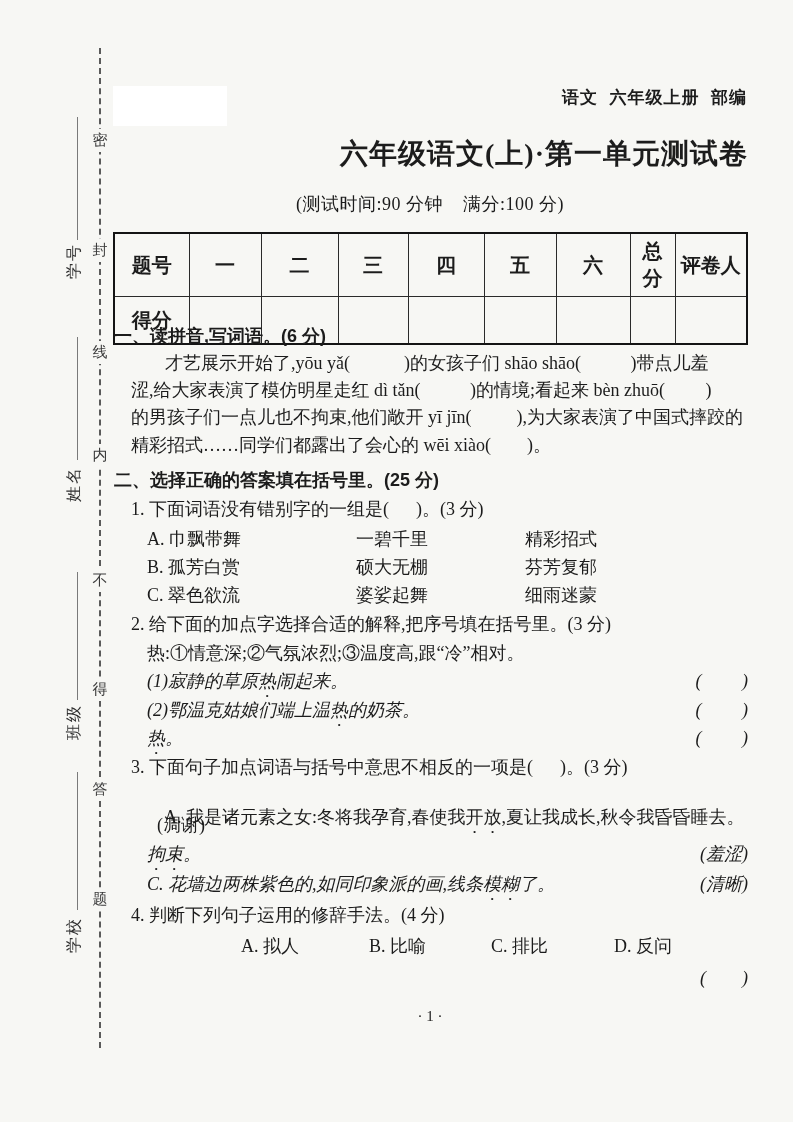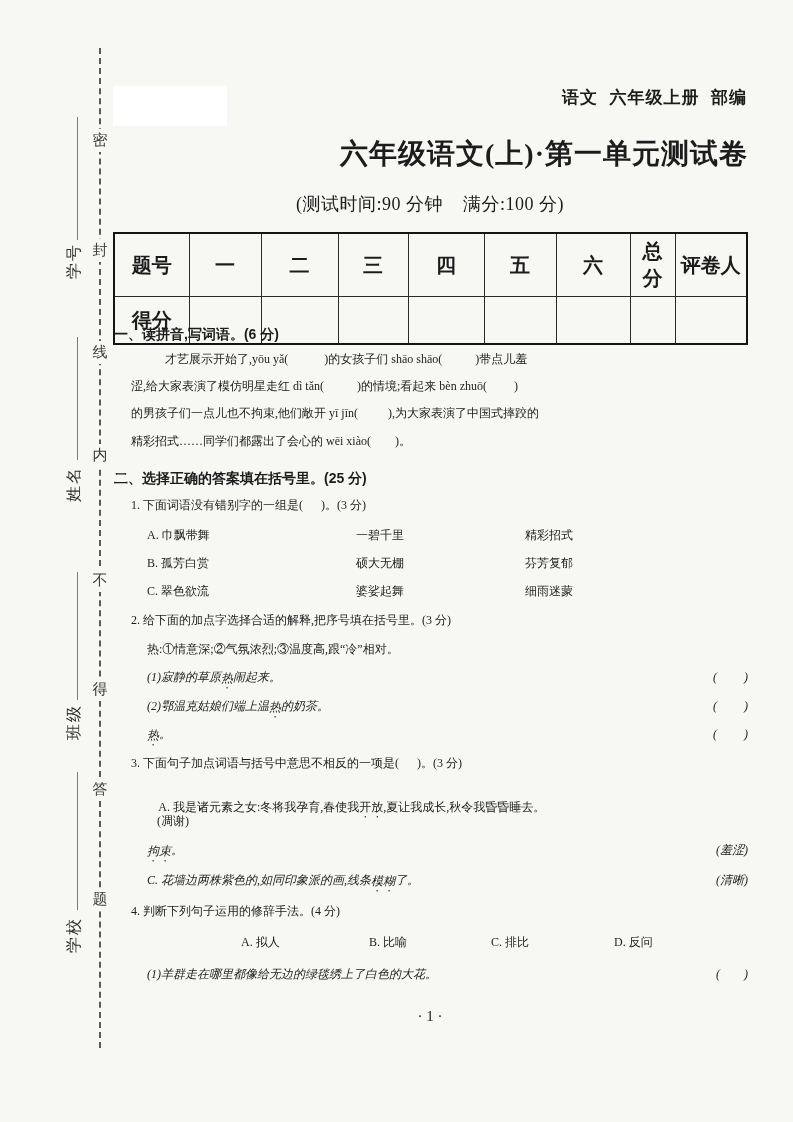--- a/index.html
+++ b/index.html
@@ -4,22 +4,22 @@
 <style>
   html,body { margin:0; padding:0; }
   body {
     width:793px; height:1122px; position:relative;
     background:#f7f7f4;
     font-family:"Liberation Serif","DejaVu Serif",serif;
     color:#1c1c1c; overflow:hidden;
   }
   .abs { position:absolute; white-space:pre; line-height:1.15; }
   .sans { font-family:"Liberation Sans","DejaVu Sans",sans-serif; }
-  .heading { font-weight:bold; font-size:14px; font-family:"Liberation Sans","DejaVu Sans",sans-serif; }
-  .body-line { font-size:12px; }
+  .heading { font-weight:bold; font-size:18px; font-family:"Liberation Sans","DejaVu Sans",sans-serif; }
+  .body-line { font-size:18px; }
   .flex-line { display:flex;font-style:italic; }
   .bracket { margin-left:auto; }
   .dotted {
     text-emphasis:filled dot; -webkit-text-emphasis:filled dot;
     text-emphasis-position:under right; -webkit-text-emphasis-position:under;
   }
   
   .seal-line { position:absolute; left:99px; top:48px; height:1000px; width:0; border-left:2px dashed #5a5a5a; }
   .seal-char { position:absolute; left:91px; width:18px; text-align:center; font-size:15px; color:#3a3a3a;
                background:#f7f7f4; padding:2px 0; }
@@ -153,19 +153,18 @@
     <span>C. 花墙边两株紫色的,如同印象派的画,线条</span><span class="dotted">模糊</span><span>了。</span>
     <span class="bracket">(清晰)</span>
   </div>
 
   <div class="abs body-line" style="left:131px;top:905px">4. 判断下列句子运用的修辞手法。(4 分)</div>
   <span class="abs body-line" style="left:241px;top:936px">A. 拟人</span>
   <span class="abs body-line" style="left:369px;top:936px">B. 比喻</span>
   <span class="abs body-line" style="left:491px;top:936px">C. 排比</span>
   <span class="abs body-line" style="left:614px;top:936px">D. 反问</span>
   <div class="abs body-line flex-line" style="left:147px;top:968px;width:601px">
-    <span>(1)羊群走在哪里都像给无边的绿毯绣上了白色的大花。</span>
     <span class="bracket">(        )</span>
   </div>
 
   <div class="abs pagenum" style="left:112px;width:636px;top:1008px">· 1 ·</div>
 
 </div>
 
 </body></html>

